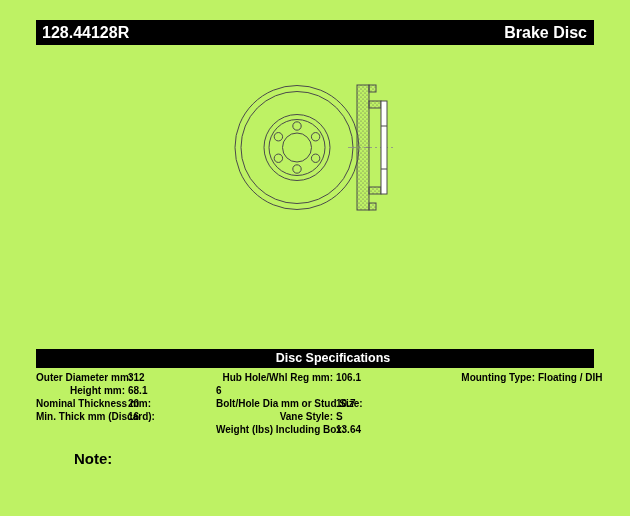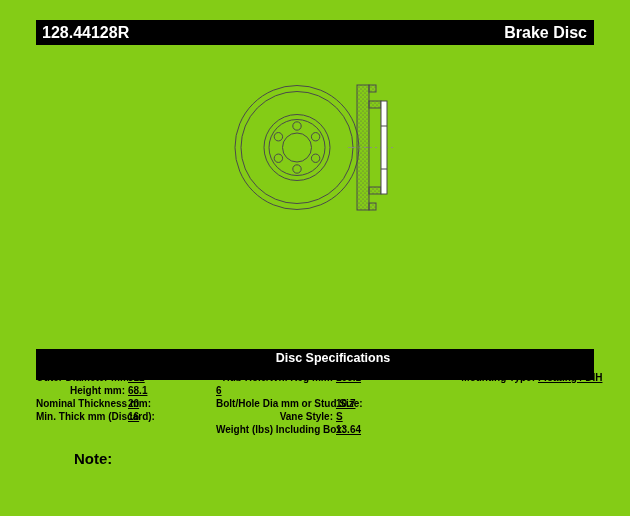--- a/index.html
+++ b/index.html
@@ -1,29 +1,29 @@
 <!DOCTYPE html>
 <html><head>
 <meta charset="utf-8">
 <style>
   * { margin:0; padding:0; box-sizing:border-box; }
   html,body { background:#ffffff; }
   body { width:630px; height:516px; font-family:"Liberation Sans", sans-serif; }
-  .page { position:relative; width:630px; height:516px; background:#84cc16; overflow:hidden; }
+  .page { position:relative; width:630px; height:516px; background:#bef264; overflow:hidden; }
 
   .bar { position:absolute; left:36px; right:36px; background:#000000; color:#ffffff; font-weight:bold; }
   .header-bar { top:20px; height:25px; display:flex; align-items:center; justify-content:space-between; padding:0 7px 0 6px; font-size:16px; }
-  .specs-bar { top:349px; height:31px; text-align:center; font-size:12.5px; line-height:19px;padding-left:36px; }
+  .specs-bar { top:349px; height:19px; text-align:center; font-size:12.5px; line-height:19px;padding-left:36px; }
 
   .drawing { position:absolute; top:60px; left:0; width:630px; height:175px; }
 
   .specs-col { position:absolute; top:371px; font-size:10px; font-weight:bold; color:#000; line-height:13px; }
   .spec-row { display:flex; white-space:nowrap; }
   .spec-label { display:inline-block; text-align:right; padding-right:3px; }
-  .spec-value { display:inline-block; text-align:center;text-decoration:underline; }
+  .spec-value { display:inline-block; text-align:center; }
   #col-left  { left:36px; }  #col-left  .spec-label { width:92px; }
   #col-middle{ left:216px; } #col-middle .spec-label { width:120px; }
   #col-right { left:448px; } #col-right .spec-label { width:90px; }
 
   .note { position:absolute; top:450px; left:74px; font-size:15px; font-weight:bold; color:#000; }
 </style>
 </head>
 <body>
 
 <div class="page">

